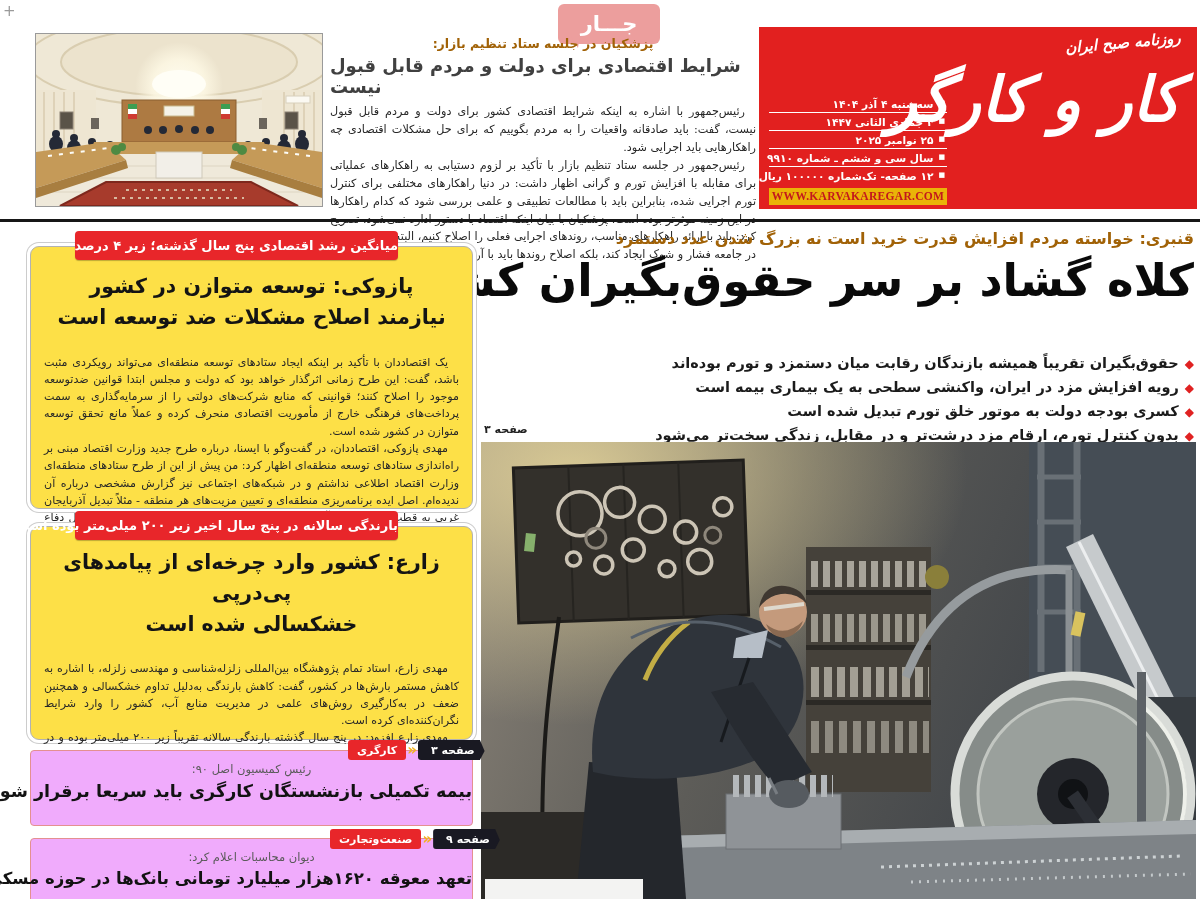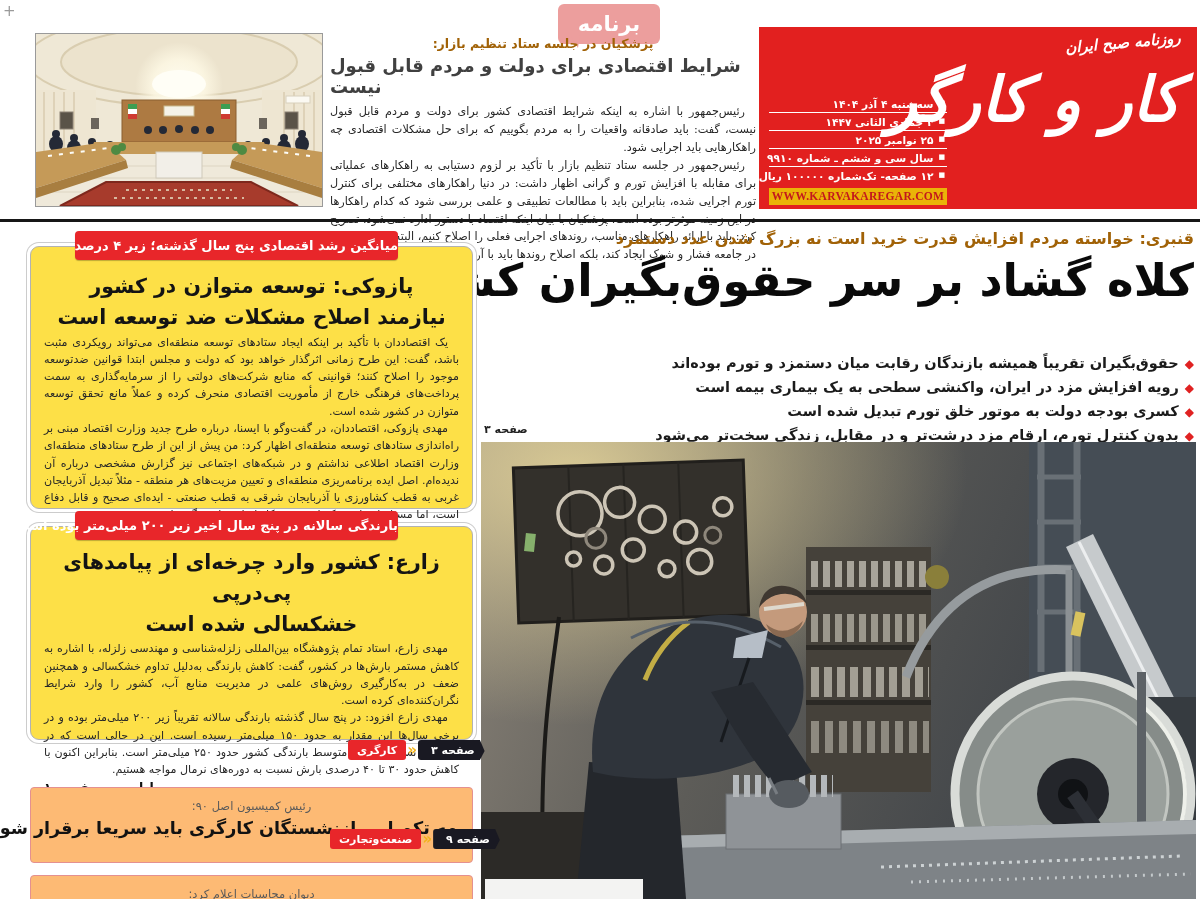--- a/index.html
+++ b/index.html
@@ -48,45 +48,45 @@
   
   .redbar{position:absolute;left:75px;width:323px;height:29px;background:#e8262a;color:#fff;
           font-weight:bold;font-size:13px;text-align:center;line-height:29px;border-radius:4px;
           box-shadow:0 1px 1px rgba(0,0,0,.25);z-index:3;white-space:nowrap;}
   #redbar1{top:231px;} #redbar2{top:511px;}
   .artbox{position:absolute;left:30px;width:441px;border:1px solid #b2b2b2;border-radius:9px;background:#fde047;
           box-shadow:0 0 0 3px #fff,0 0 0 4px #cccccc;z-index:2;}
   #box1{top:246px;height:261px;} #box2{top:526px;height:212px;}
   .ab-head{margin-top:24px;text-align:center;font-size:20.5px;font-weight:bold;color:#141414;line-height:1.5;}
   #box2 .ab-head{margin-top:20px;}
-  .ab-body{margin:1px 13px 0;font-size:11.1px;line-height:1.56;text-align:justify;color:#272727;}
+  .ab-body{margin:21px 13px 0;font-size:11.1px;line-height:1.56;text-align:justify;color:#272727;}
   .ab-body p{margin:0;text-indent:11px;}
   .ab-cont{font-weight:bold;font-size:12.5px;margin:1px 13px 0;text-align:left;color:#111;}
   .tagbar{position:absolute;height:20px;display:flex;align-items:stretch;z-index:3;font-weight:bold;font-size:11px;}
   #tagbar3{left:348px;top:740px;} #tagbar4{left:330px;top:829px;}
   .tag-dark{background:#191922;color:#fff;display:flex;align-items:center;padding:0 10px 0 13px;
             clip-path:polygon(0 0,93% 0,100% 55%,93% 100%,0 100%);border-radius:3px 0 0 3px;}
   .tag-chevron{color:#f2b31c;display:flex;align-items:center;font-size:15px;margin:0 1px;}
   .tag-red{background:#e8262a;color:#fff;display:flex;align-items:center;padding:0 9px;border-radius:3px;}
   .brief-box{position:absolute;left:30px;width:441px;border:1.5px solid #e49090;border-radius:4px;
-            background:#fdba74;z-index:2;margin-top:37px;}
+            background:#f0abfc;z-index:2;}
   #box3{top:750px;height:74px;} #box4{top:838px;height:70px;}
   .bb-kicker{margin-top:11px;text-align:center;font-size:11.5px;color:#5a5a5a;}
   .bb-head{margin-top:5px;text-align:center;font-size:17.5px;font-weight:bold;color:#121212;white-space:nowrap;}
   #box4 .bb-head{font-size:16.5px;}
 </style>
 </head>
 <body>
 
 <div class="page">
 
   <div class="crop-mark">+</div>
 
   <div class="jar-logo">
-    <span>برنامه</span>
+    <span>جـــار</span>
   </div>
 
   <div class="photo-frame">
     <svg width="286" height="172" viewBox="0 0 286 172">
       <defs>
         <radialGradient id="glow" cx="0.5" cy="0.5" r="0.5">
           <stop offset="0" stop-color="#fffef2" stop-opacity="1"></stop>
           <stop offset="0.6" stop-color="#fdf8e4" stop-opacity="0.85"></stop>
           <stop offset="1" stop-color="#fdf8e4" stop-opacity="0"></stop>
         </radialGradient>

